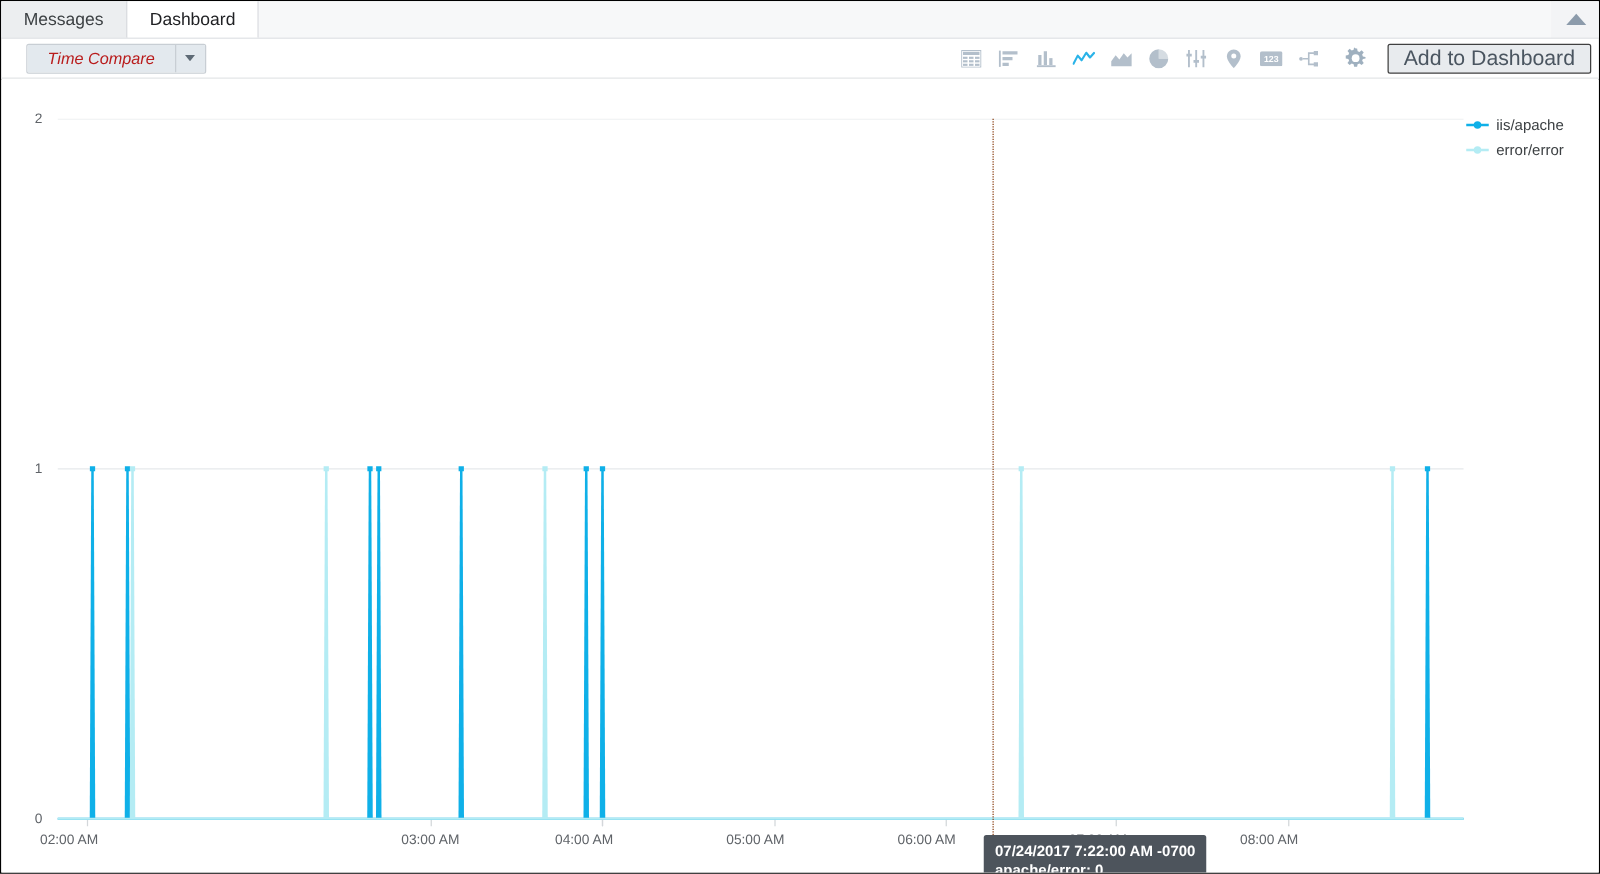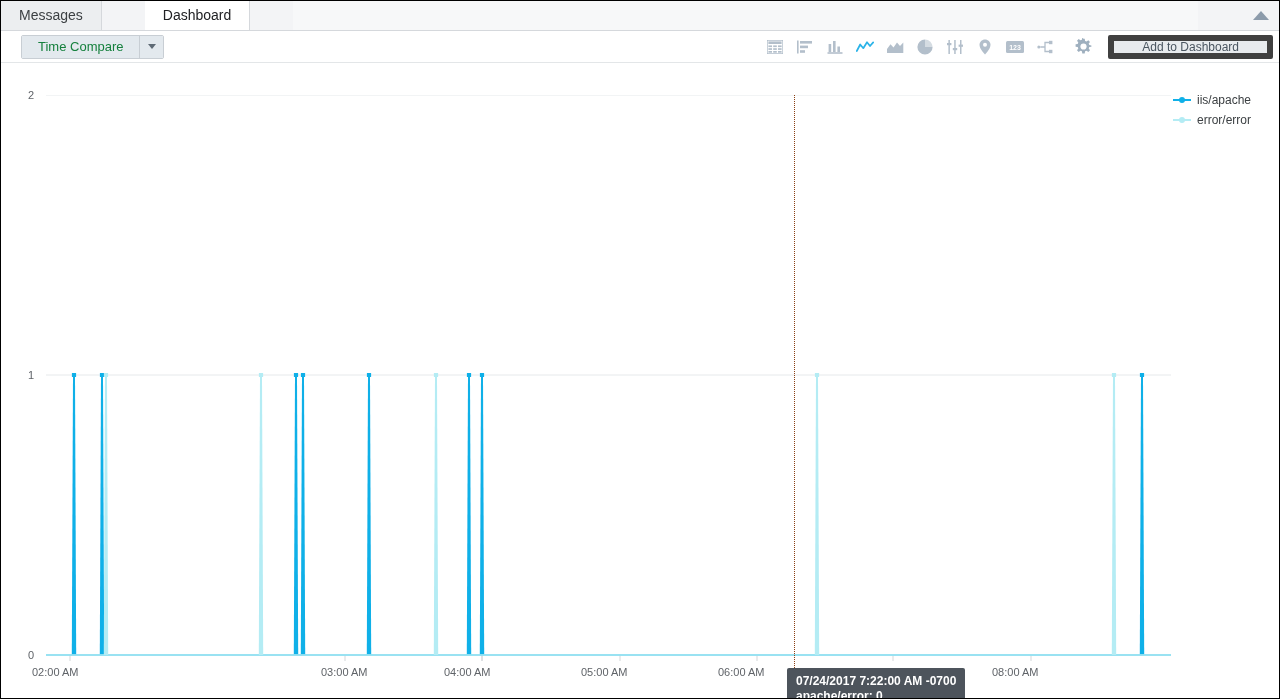--- a/index.html
+++ b/index.html
@@ -19,21 +19,20 @@
   }
 
   
   .tabstrip {
     position: absolute; left: 0; top: 0;
     width: 1280px; height: 30px;
     background: #f3f4f6;
     border-bottom: 1px solid #d5d8dc;
     display: flex;
     align-items: flex-end;
-    gap: 43px;
   }
   .tab {
     height: 30px;
     padding: 0 18px;
     display: flex; align-items: center;
     font-size: 14px;
     color: #3c4043;
     background: #eceef0;
     border-right: 1px solid #d5d8dc;
     cursor: pointer;
@@ -72,26 +71,27 @@
   .tc-group {
     display: flex; align-items: stretch;
     margin-left: 20px;
     height: 24px;
     border: 1px solid #c8ced4;
     border-radius: 2px;
     overflow: hidden;
   }
   .tc-label {
     background: #e3e9ee;
-    color: #15803d;
+    color: #b91c1c;
     font-size: 13px;
     padding: 0 16px;
     display: flex; align-items: center;
     white-space: nowrap;
     cursor: pointer;
+    font-style: italic;
   }
   .tc-caret {
     background: #e3e9ee;
     width: 24px;
     border-left: 1px solid #c8ced4;
     display: flex; align-items: center; justify-content: center;
     cursor: pointer;
   }
   .caret-dn {
     width: 0; height: 0;
@@ -109,26 +109,26 @@
     width: 30px; height: 26px;
     display: flex; align-items: center; justify-content: center;
     cursor: pointer;
     color: #b3bfcb;
   }
   .ticon svg { display: block; }
   .ticon.active { color: #2ab3e8; }
   .ticon.gear { color: #9fb0bf; margin-left: 8px; }
   .add-dash {
     height: 24px;
-    padding: 0 28px;
+    padding: 0 12px;
     margin-left: 10px;
     background: #e8ebee;
-    border: 6px solid #404040;
+    border: 1px solid #404040;
     border-radius: 2px;
-    font-size: 12px;
+    font-size: 17px;
     color: #4a5560;
     display: flex; align-items: center;
     white-space: nowrap;
     cursor: pointer;
   }
 
   
   .chart-wrap {
     position: absolute;
     left: 0; top: 63px;

